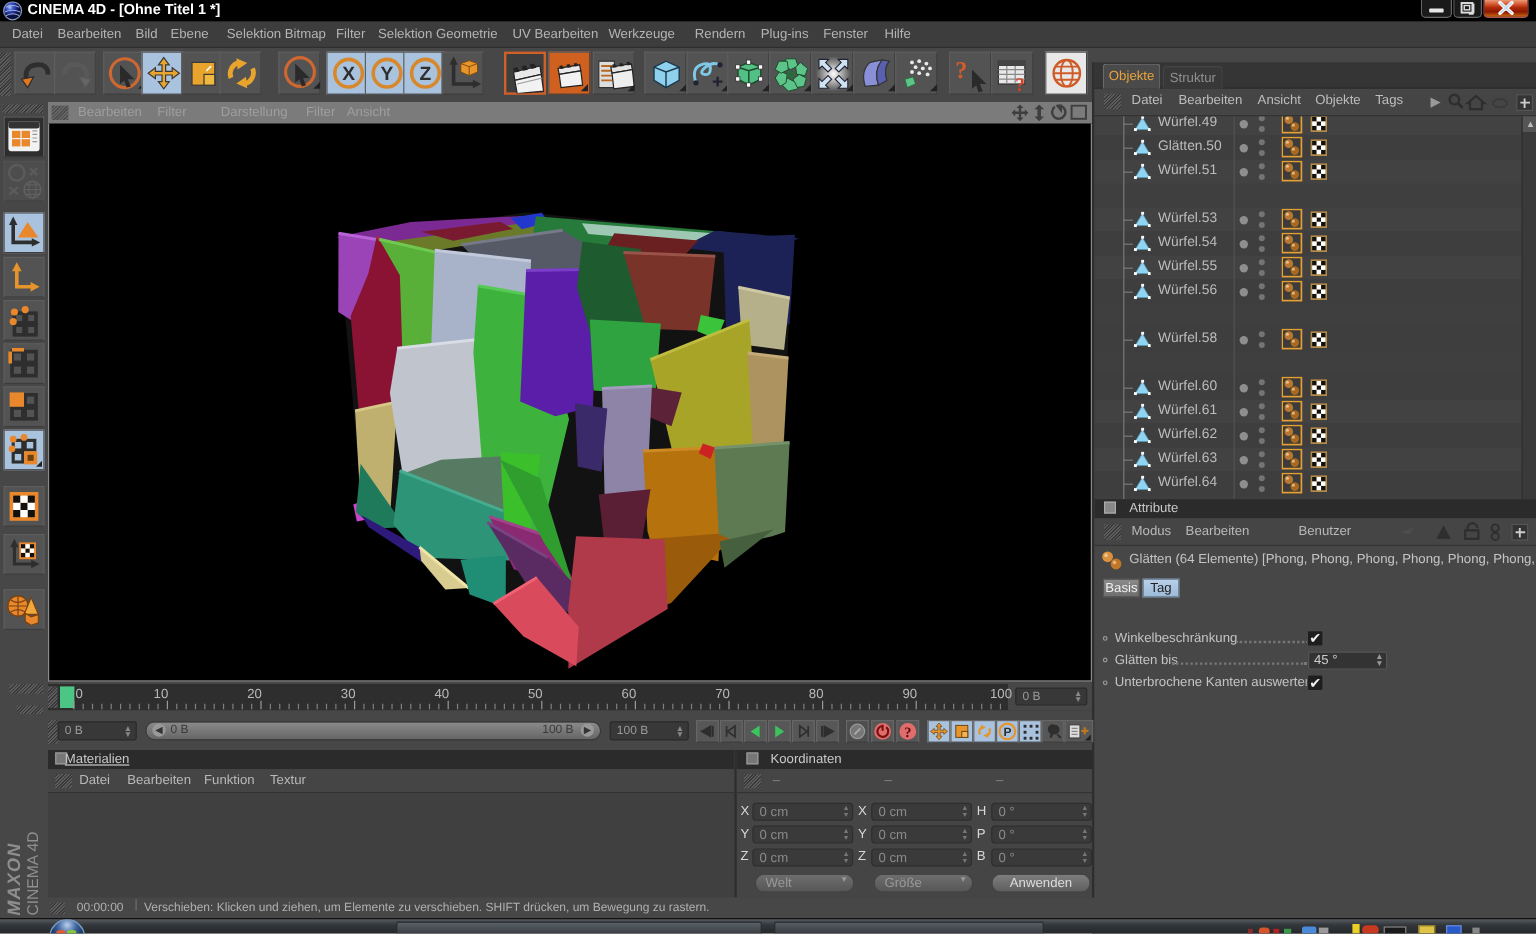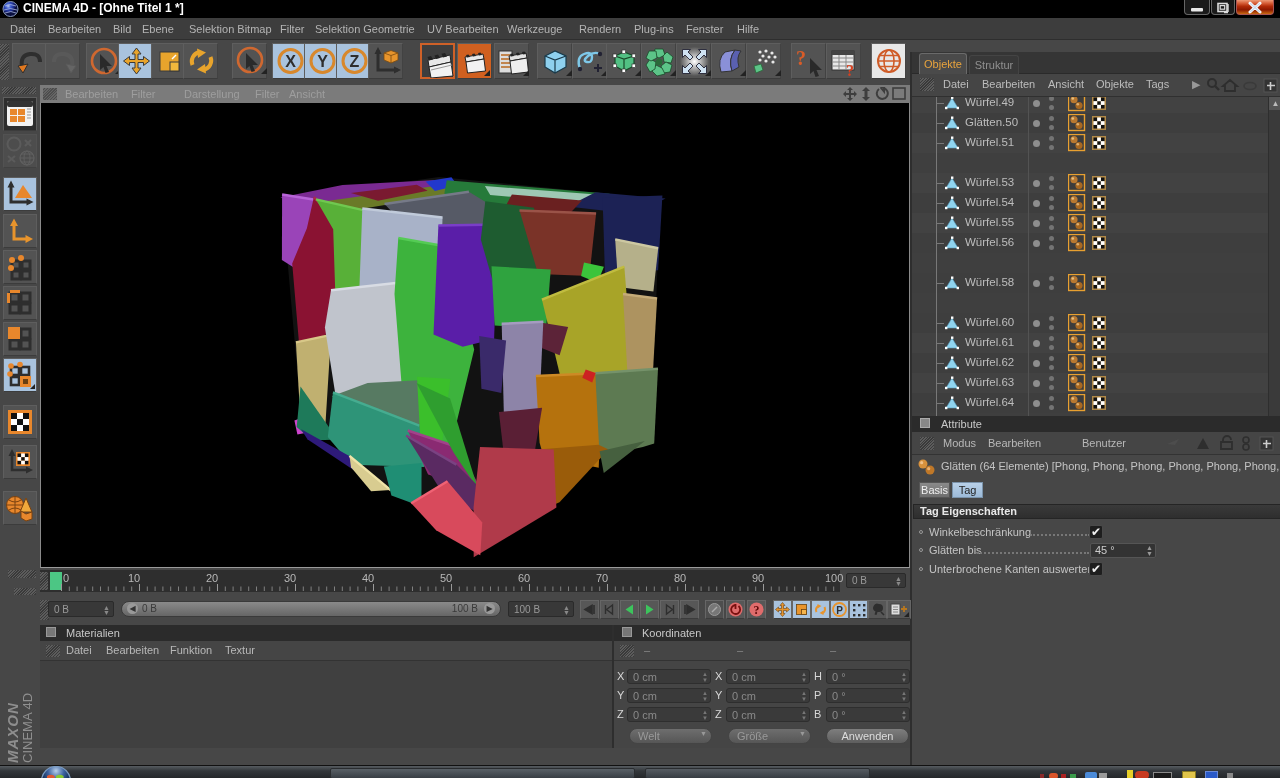--- a/index.html
+++ b/index.html
@@ -874,23 +874,20 @@
             <circle cx="4.7" cy="4.7" r="1.6" fill="#f0c088"></circle>
             <circle cx="13" cy="12" r="4.5" fill="#c07828"></circle>
             <circle cx="11.7" cy="10.7" r="1.6" fill="#eab070"></circle>
           </svg>
         <span style="position:absolute;left:29px;top:5px;color:#c4c4c4;font-size:11px;white-space:nowrap;">Glätten (64 Elemente) [Phong, Phong, Phong, Phong, Phong, Phong, P</span>
       </div>
       <div style="position:absolute;left:7px;top:66px;height:16px;">
         <span style="position:absolute;left:0;width:31px;height:16px;background:linear-gradient(#8a8a8a,#6e6e6e);color:#f0f0f0;font-size:11px;text-align:center;line-height:15px;border:1px solid #555;">Basis</span>
         <span style="position:absolute;left:33px;width:31px;height:16px;background:linear-gradient(#b8d0e8,#9cbad8);color:#222;font-size:11px;text-align:center;line-height:15px;border:1px solid #7a93ab;">Tag</span>
       </div>
-      <div style="position:absolute;left:1px;top:88px;width:368px;height:15px;background:linear-gradient(#3a3a3a,#2e2e2e);border:1px solid #252525;color:#e8e8e8;font-weight:bold;font-size:11px;">
-          <span style="position:absolute;left:6px;top:0px;">Tag Eigenschaften</span>
-        </div>
       <div class="arow" style="top:110px;">
           <i></i>
           <span class="albl">Winkelbeschränkung</span>
           <span class="dots" style="left:118px;width:60px;"></span>
           <span class="chk" style="left:177px;">✔</span>
         </div>
       <div class="arow" style="top:128px;">
           <i></i>
           <span class="albl">Glätten bis</span>
           <span class="dots" style="left:65px;width:112px;"></span>
@@ -1150,21 +1147,21 @@
           <rect x="3" y="3" width="9" height="11" fill="#ddd" stroke="#444"></rect>
           <path d="M5 6 h5 M5 8.5 h5 M5 11 h5" stroke="#888"></path>
           <path d="M13 8 h6 M16 5 v6" stroke="#b87820" stroke-width="1.8"></path>
           <path d="M16 16 L21 16 L21 11 Z" fill="#222"></path>
         </svg>
       </div>
   </div>
   <div class="abs" id="materials">
     <div class="ptitle">
         <span style="position:absolute;left:6px;top:2px;width:10px;height:10px;background:#777;border:1px solid #999;"></span>
-        <span style="position:absolute;left:26px;top:2px;">Materialien</span>
+        <span style="position:absolute;left:14px;top:2px;text-decoration:underline;">Materialien</span>
       </div>
     <div class="pmenu">
       <div class="grip" style="position:absolute;left:6px;top:4px;width:14px;height:12px;"></div>
       <span style="position:absolute;left:26px;top:3px;">Datei</span>
       <span style="position:absolute;left:66px;top:3px;">Bearbeiten</span>
       <span style="position:absolute;left:130px;top:3px;">Funktion</span>
       <span style="position:absolute;left:185px;top:3px;">Textur</span>
     </div>
     <div style="position:absolute;left:0;top:36px;width:572px;height:87px;background:#404040;"></div>
   </div>
@@ -1201,20 +1198,26 @@
         <b style="left:101px;">Z</b>
         <div class="kfld" style="left:112px;">0 cm</div>
         <b style="left:200px;">B</b>
         <div class="kfld" style="left:212px;">0 °</div>
       </div>
     <div class="krow" style="top:103px;">
       <div class="kdd" style="left:15px;">Welt<span style="float:right;margin-right:4px;font-size:7px;">▼</span></div>
       <div class="kdd" style="left:114px;">Größe<span style="float:right;margin-right:4px;font-size:7px;">▼</span></div>
       <div style="position:absolute;left:212px;top:0;width:83px;height:16px;background:linear-gradient(#7e7e7e,#5e5e5e);border:1px solid #444;border-radius:8px;color:#ddd;font-size:11px;text-align:center;line-height:15px;">Anwenden</div>
     </div>
+  </div>
+  <div class="abs" id="status">
+    <div class="grip" style="position:absolute;left:2px;top:4px;width:12px;height:10px;"></div>
+    <span style="position:absolute;left:24px;top:3px;color:#b0b0b0;">00:00:00</span>
+    <span style="position:absolute;left:72px;top:1px;color:#777;">|</span>
+    <span style="position:absolute;left:80px;top:3px;color:#b0b0b0;">Verschieben: Klicken und ziehen, um Elemente zu verschieben. SHIFT drücken, um Bewegung zu rastern.</span>
   </div>
   <div class="abs" id="taskbar">
     <svg width="40" height="13" style="position:absolute;left:36px;top:0;">
       <defs>
           <radialGradient id="orb2" cx="50%" cy="15%">
             <stop offset="0%" stop-color="#b8d0ea"></stop>
             <stop offset="55%" stop-color="#3c62a0"></stop>
             <stop offset="100%" stop-color="#16325a"></stop>
           </radialGradient>
         </defs>

